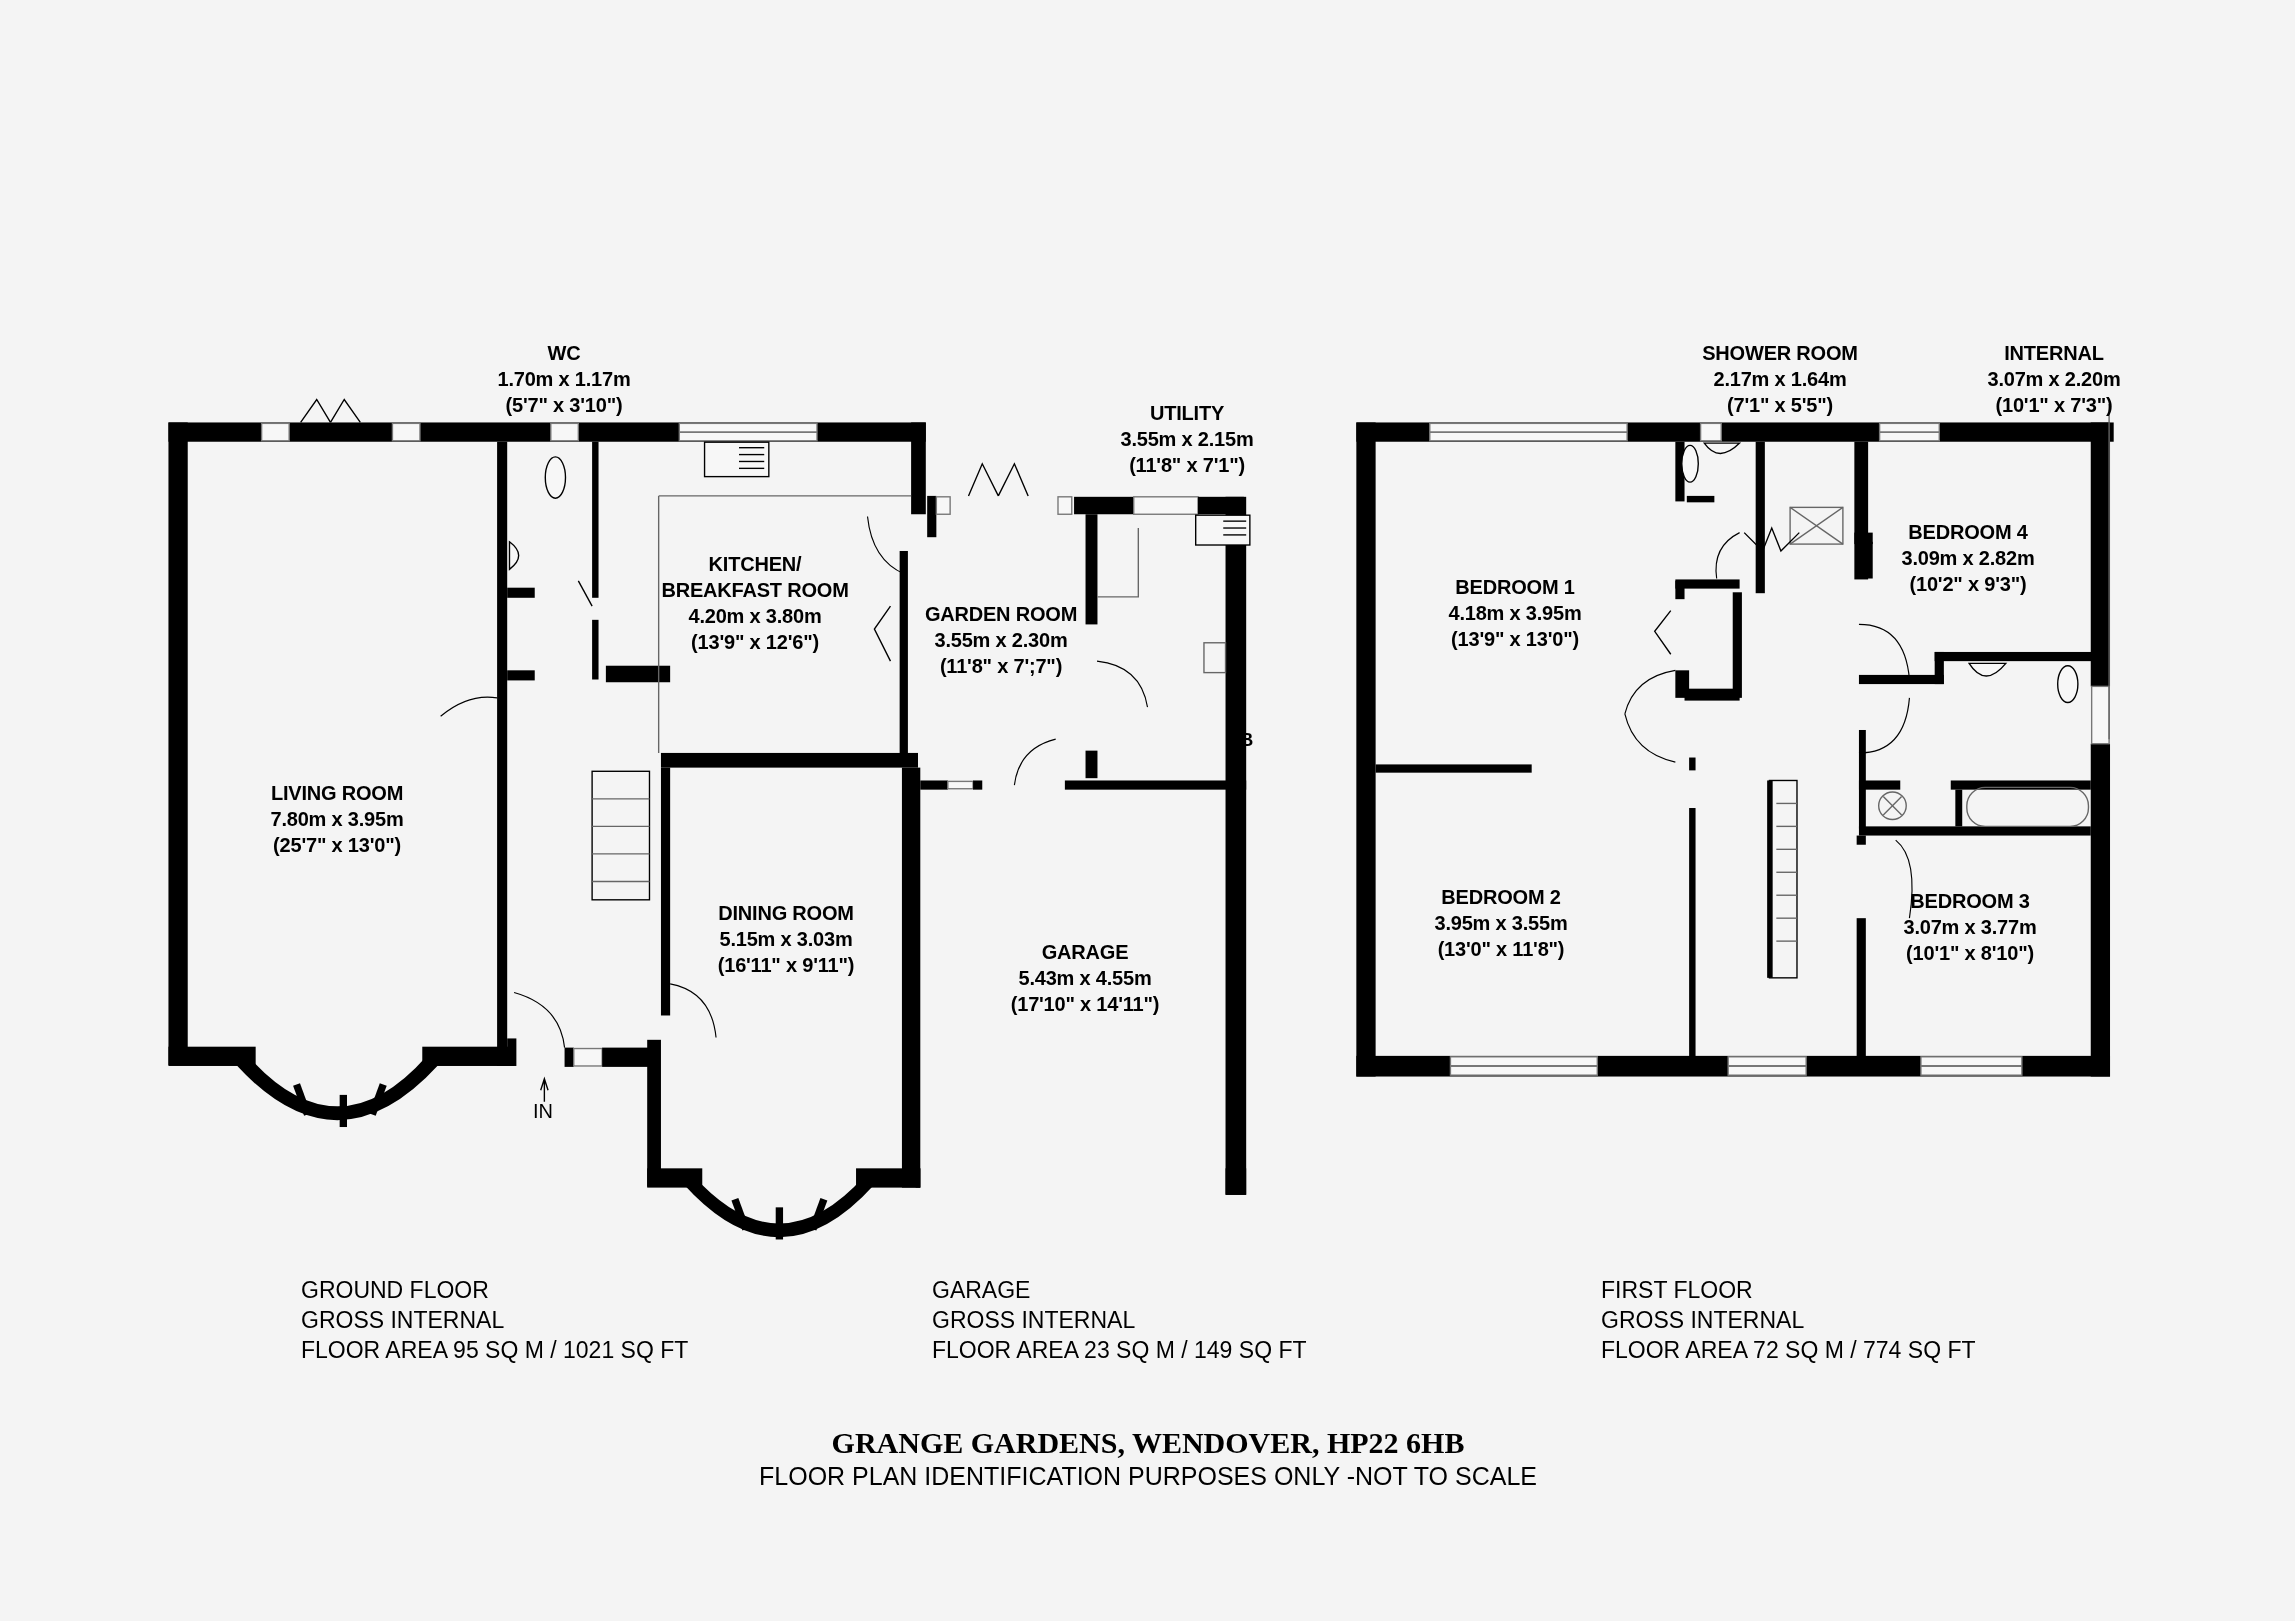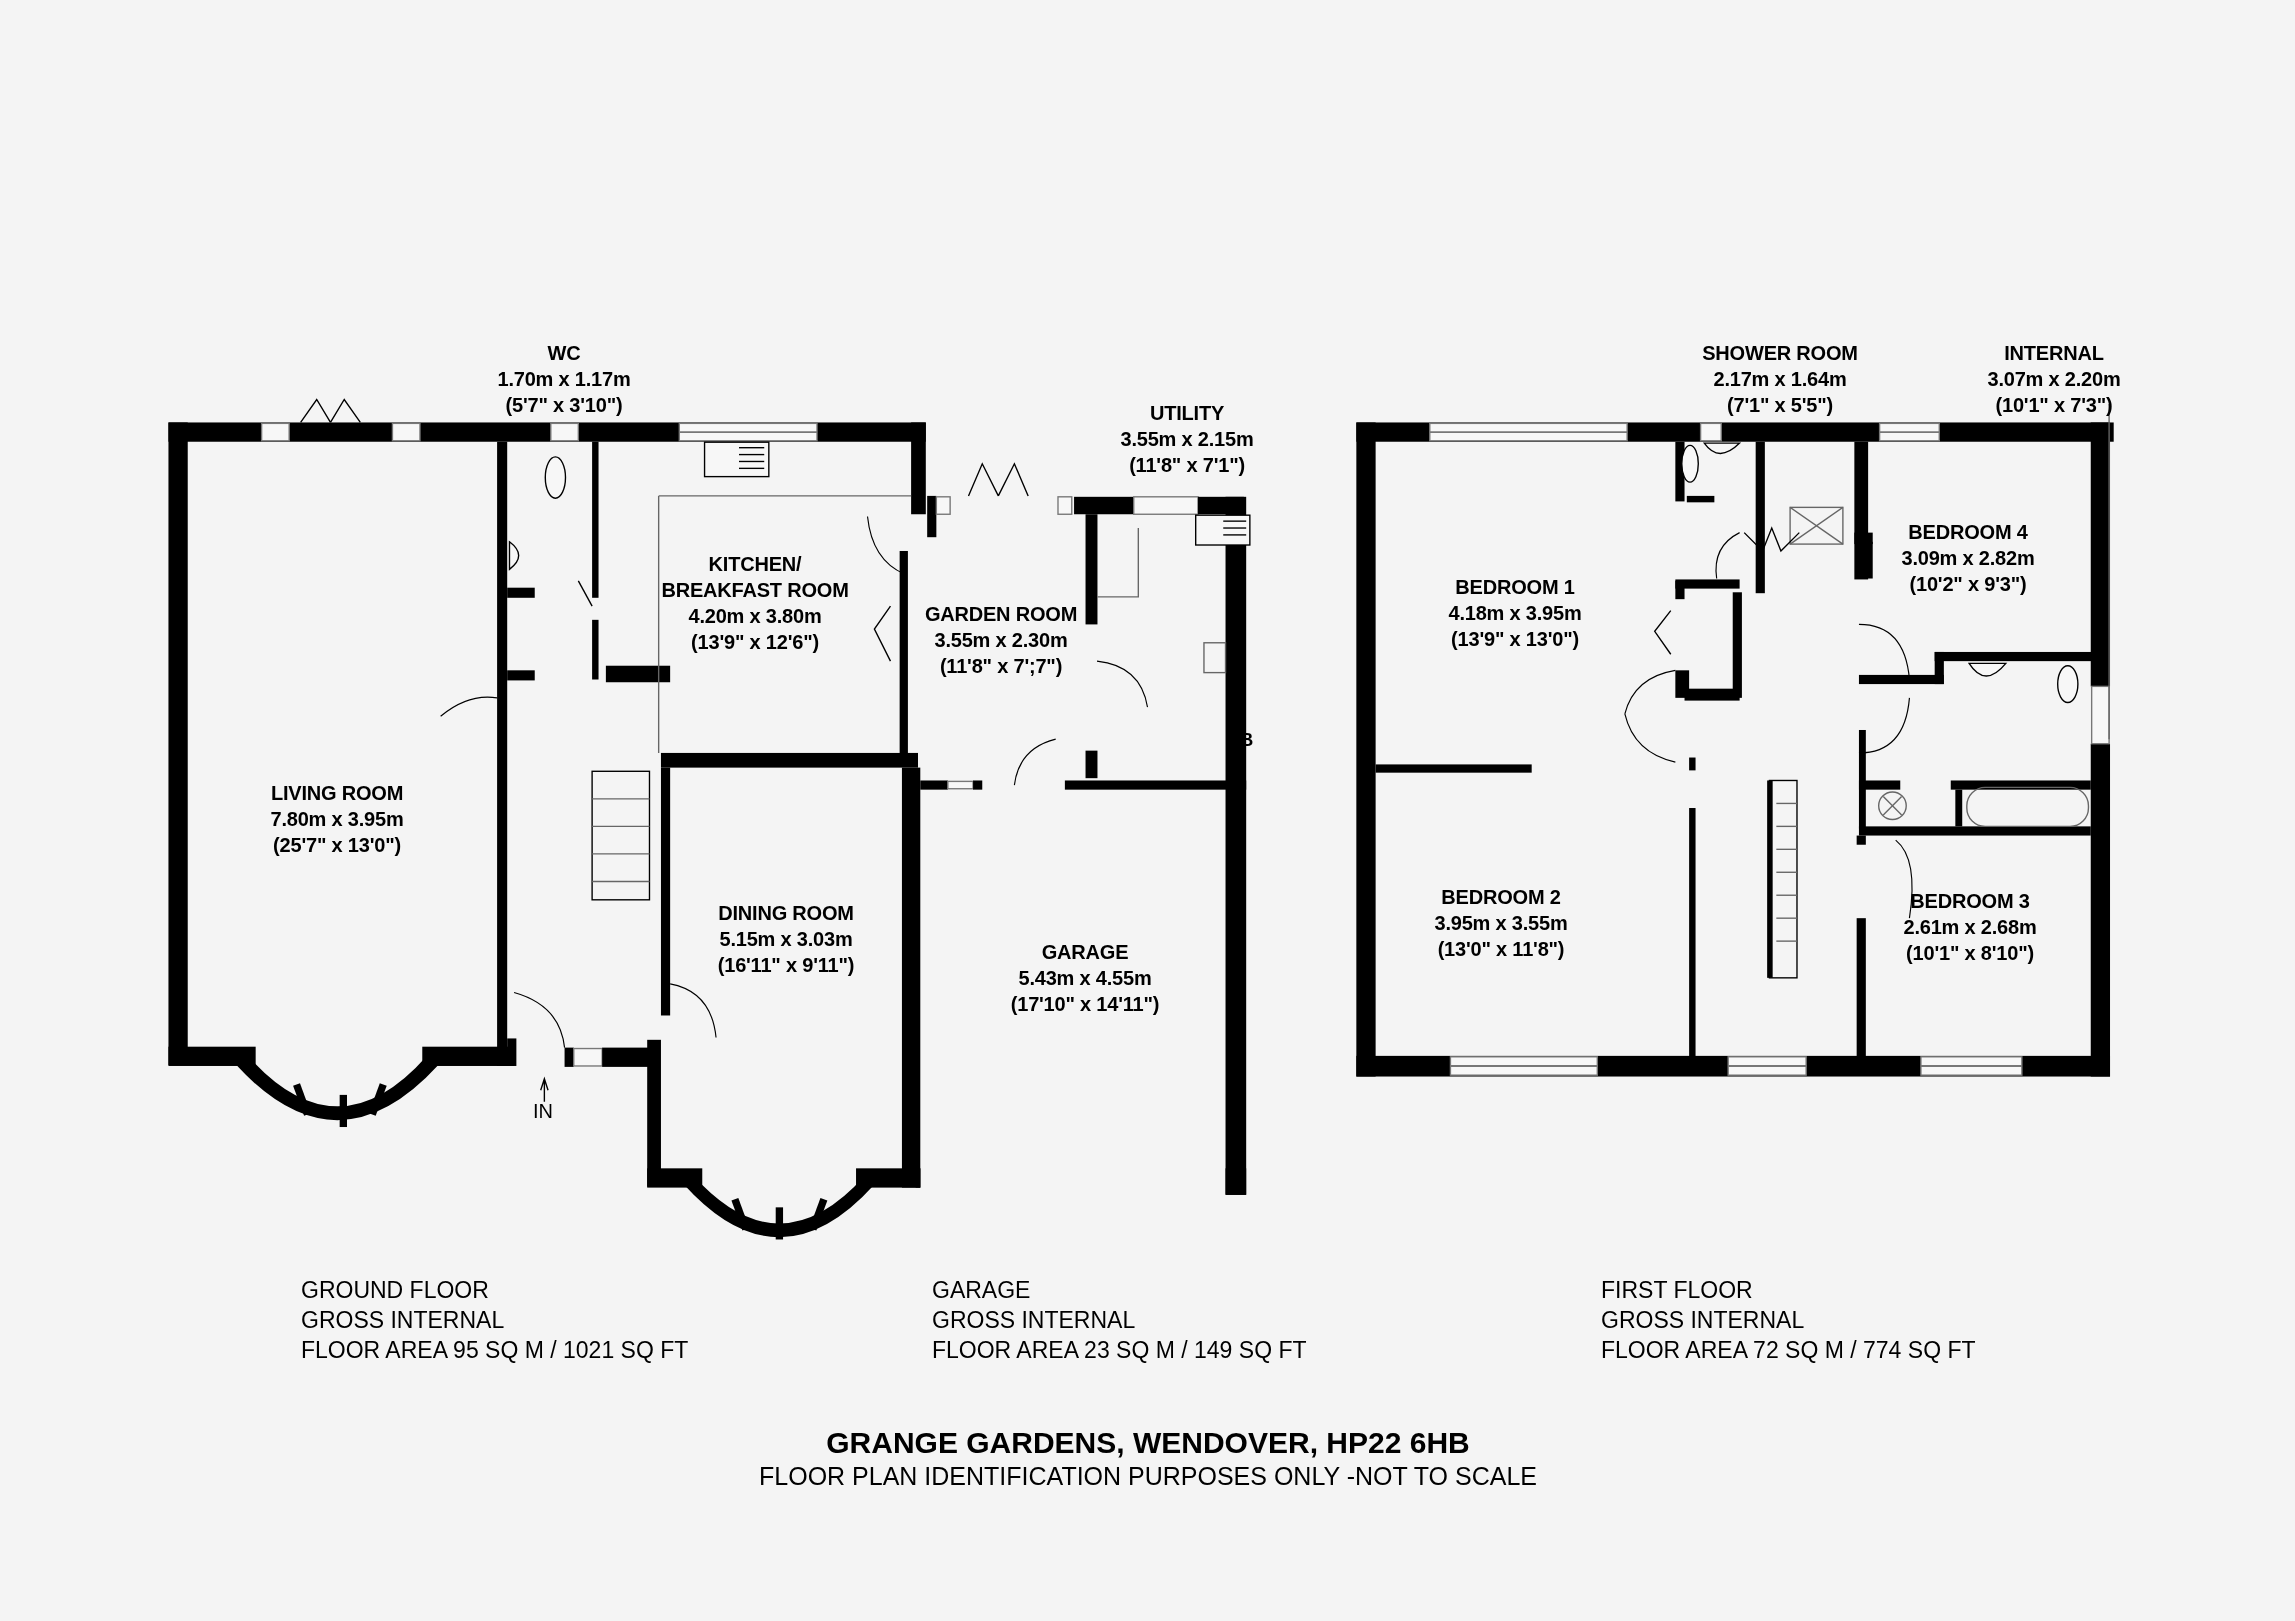--- a/index.html
+++ b/index.html
@@ -13,21 +13,21 @@
   .thingray { stroke: #666; stroke-width: 3; fill: none; }
   .arc { stroke: #000; stroke-width: 2.5; fill: none; }
   .fixture { fill: #f7f7f7; stroke: #000; stroke-width: 3; }
   .label { position: absolute; text-align: center; font-weight: bold; font-size: 20px; line-height: 26px;
            transform: translateX(-50%); white-space: nowrap; letter-spacing: -0.2px; }
   .label .name { display: block; }
   .label .m, .label .ft { display: block; }
   .floor-caption { position: absolute; font-size: 23px; line-height: 30px; white-space: nowrap; }
   .floor-caption span { display: block; }
   .title-block { position: absolute; left: 1148px; top: 1423px; transform: translateX(-50%); text-align: center; white-space: nowrap; }
-  .title-block .t1, .title-block .t2, .title-block .t3 { display: block; font-weight: bold; font-size: 30px; line-height: 39px; }
+  .title-block .t1, .title-block .t2, .title-block .t3 { display: block; font-weight: bold; font-size: 30px; line-height: 39px; font-family: Liberation Serif, serif; }
   .title-block .t4 { display: block; font-size: 25px; line-height: 29px; }
   .in-label { position: absolute; font-size: 20px; }
   .boiler-label { position: absolute; font-weight: bold; font-size: 18.4px; }
 </style>
 </head>
 <body>
 
 <svg class="plan" viewBox="0 0 5000 3533" xmlns="http://www.w3.org/2000/svg">
 
   <g>
@@ -289,21 +289,21 @@
 </div>
 
 <div class="label" style="left:1501px; top:884px;">
   <span class="name">BEDROOM 2</span>
   <span class="m">3.95m x 3.55m</span>
   <span class="ft">(13'0" x 11'8")</span>
 </div>
 
 <div class="label" style="left:1970px; top:888px;">
   <span class="name">BEDROOM 3</span>
-  <span class="m">2.61m x 2.68m</span>
+  <span class="m">3.07m x 3.77m</span>
   <span class="ft">(10'1" x 8'10")</span>
 </div>
 
 <div class="label" style="left:1968px; top:519px;">
   <span class="name">BEDROOM 4</span>
   <span class="m">3.09m x 2.82m</span>
   <span class="ft">(10'2" x 9'3")</span>
 </div>
 
 <div class="in-label" style="left:533px; top:1100px;">IN</div>

